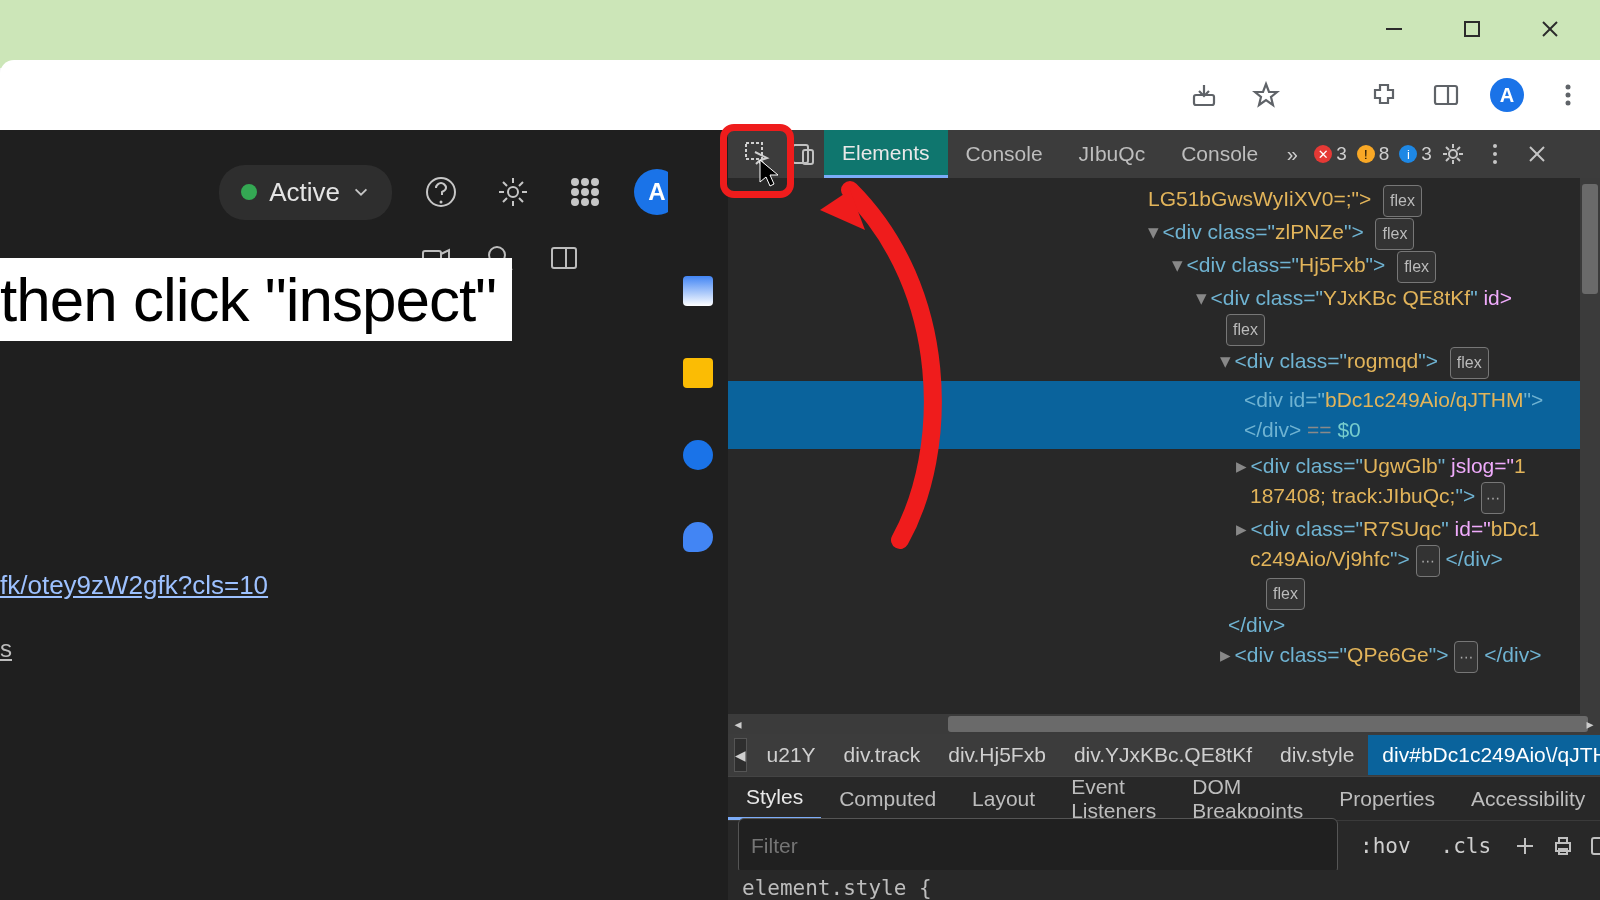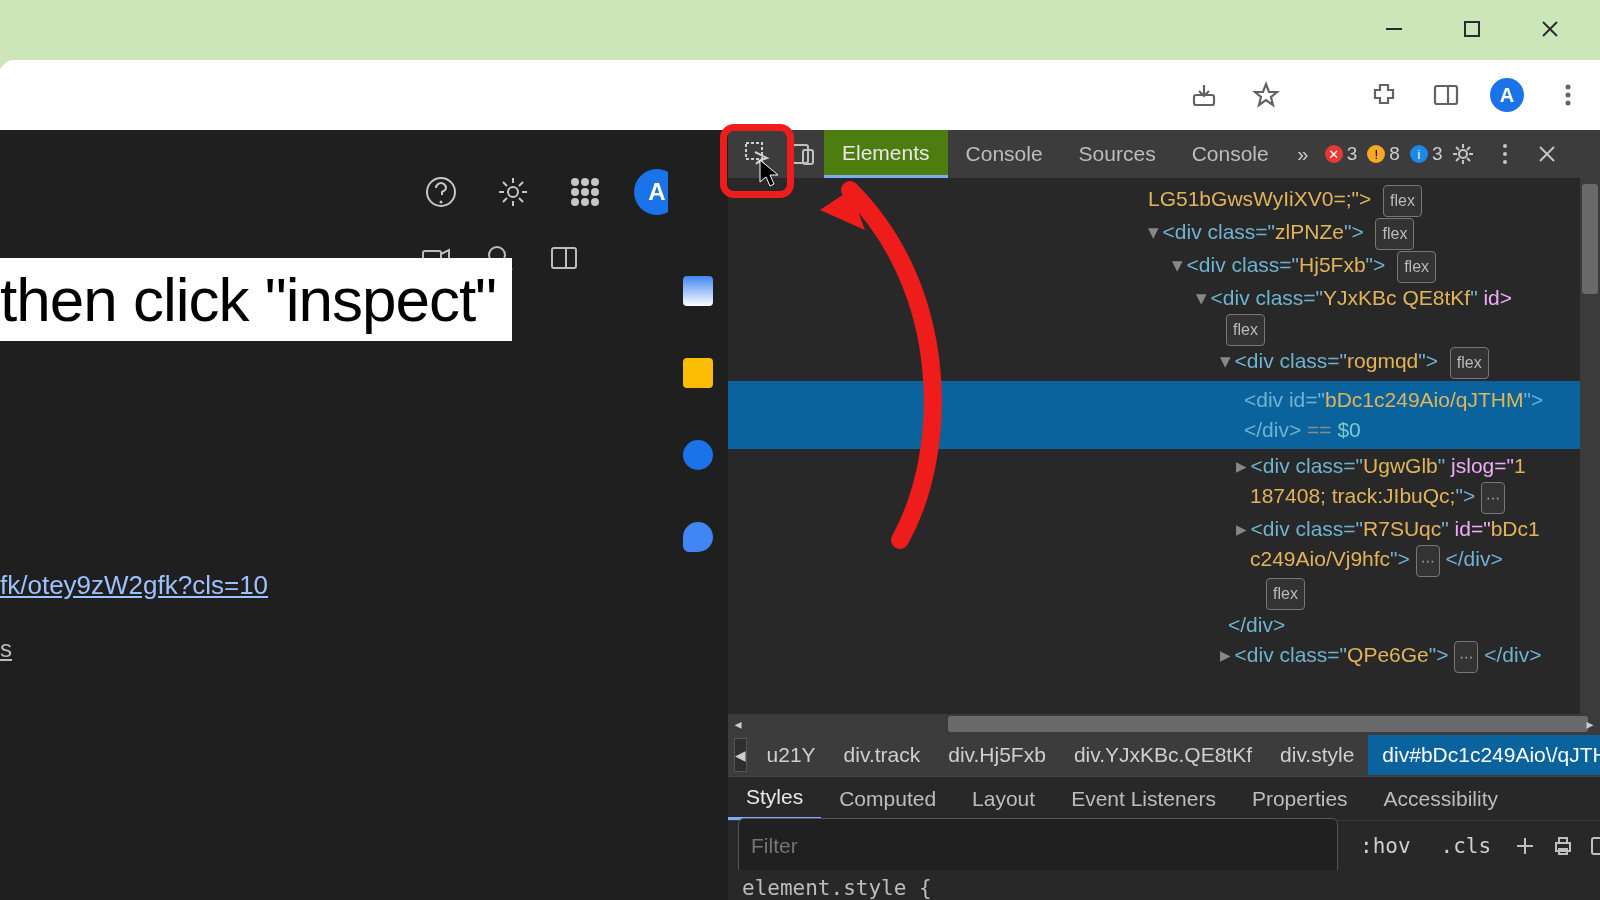--- a/index.html
+++ b/index.html
@@ -49,21 +49,21 @@
 
 
 #dt { position: absolute; left: 728px; top: 0; right: 0; bottom: 0; background: #282828; color: #cfcfcf; font-size: 20px; display: flex; flex-direction: column; }
 
 #dt-tabs { height: 48px; background: #3c3c3c; display: flex; align-items: center; position: relative; }
 #inspect-btn { width: 50px; height: 44px; margin-left: 4px; display: flex; align-items: center; justify-content: center; background: #3c3c3c; border-radius: 4px; }
 #inspect-btn svg { stroke: #d0d0d0; stroke-width: 2; fill: none; }
 #device-btn { width: 42px; display: flex; align-items: center; justify-content: center; }
 #device-btn svg { stroke: #c0c0c0; stroke-width: 2; fill: none; }
 .dtab { padding: 0 18px; height: 100%; display: flex; align-items: center; color: #bdbdbd; font-size: 21px; cursor: default; }
-.dtab.active { background: #4d7c0f; color: #e8e8e8; border-bottom: 3px solid #7cacf8; }
+.dtab.active { background: #0f766e; color: #e8e8e8; border-bottom: 3px solid #7cacf8; }
 #dt-more { width: 32px; display:flex; align-items:center; justify-content:center; }
 #dt-badges { display: flex; align-items: center; gap: 10px; margin-left: 6px; font-size: 19px; }
 .badge { display: flex; align-items: center; gap: 4px; }
 .badge .dotc { width: 18px; height: 18px; border-radius: 50%; display:flex; align-items:center; justify-content:center; font-size:13px; color:#fff; }
 #dt-gear, #dt-kebab, #dt-close { width: 34px; height: 34px; display:flex; align-items:center; justify-content:center; margin: 0 4px; }
 #dt-gear svg, #dt-close svg { stroke:#c6c6c6; stroke-width:2; fill:none;}
 #dt-kebab svg circle { fill:#c6c6c6; }
 
 
 #dom { flex: 1; overflow: hidden; font-family: Menlo, Consolas, monospace; font-size: 21px; line-height: 30px; padding: 6px 0 0 0; position: relative; }
@@ -168,20 +168,27 @@
         <circle cx="11" cy="5" r="2.5"></circle>
         <circle cx="11" cy="13" r="2.5"></circle>
         <circle cx="11" cy="21" r="2.5"></circle>
       </svg>
     </div>
 </div>
 
 <div id="page">
 
   <div id="app-hdr">
+    <div id="active-pill">
+      <span id="active-dot"></span>
+      <span>Active</span>
+      <svg class="chev" viewBox="0 0 20 20">
+          <polyline points="4,7 10,13 16,7" stroke="#c6c6c6" stroke-width="2" fill="none"></polyline>
+        </svg>
+    </div>
     <div class="hdr-icon">
         <svg width="34" height="34">
           <circle cx="17" cy="17" r="14"></circle>
           <path d="M12 13c0-3 3-5 5-5s5 2 5 5c0 2-2 3-4 4v3"></path>
           <circle cx="17" cy="27" r="1.5" fill="#c6c6c6" stroke="none"></circle>
         </svg>
       </div>
     <div class="hdr-icon">
         <svg width="34" height="34">
           <circle cx="17" cy="17" r="5"></circle>
@@ -241,21 +248,21 @@
           </svg>
       </div>
       <div id="device-btn">
         <svg width="26" height="26">
             <rect x="3" y="4" width="15" height="18" rx="2"></rect>
             <rect x="13" y="9" width="10" height="14" rx="2"></rect>
           </svg>
       </div>
       <div class="dtab active">Elements</div>
       <div class="dtab">Console</div>
-      <div class="dtab">Sources</div>
+      <div class="dtab">JIbuQc</div>
       <div class="dtab">Console</div>
       <div id="dt-more">»</div>
       <div id="dt-badges">
         <span class="badge">
             <span class="dotc" style="background:#e53935">✕</span>
             <span>3</span>
           </span>
         <span class="badge">
             <span class="dotc" style="background:#f9a825;color:#000">!</span>
             <span>8</span>
@@ -335,20 +342,21 @@
       <span class="crumb">div.style</span>
       <span class="crumb sel">div#bDc1c249Aio\/qJTHM</span>
 
     </div>
 
     <div id="sub">
       <div class="stab active">Styles</div>
       <div class="stab">Computed</div>
       <div class="stab">Layout</div>
       <div class="stab">Event Listeners</div>
+      <div class="stab">DOM Breakpoints</div>
       <div class="stab">Properties</div>
       <div class="stab">Accessibility</div>
     </div>
 
     <div id="frow">
       <input id="filter" placeholder="Filter" style="">
       <span class="frag">:hov</span>
       <span class="frag">.cls</span>
       <span class="fricon">
           <svg width="24" height="24">

